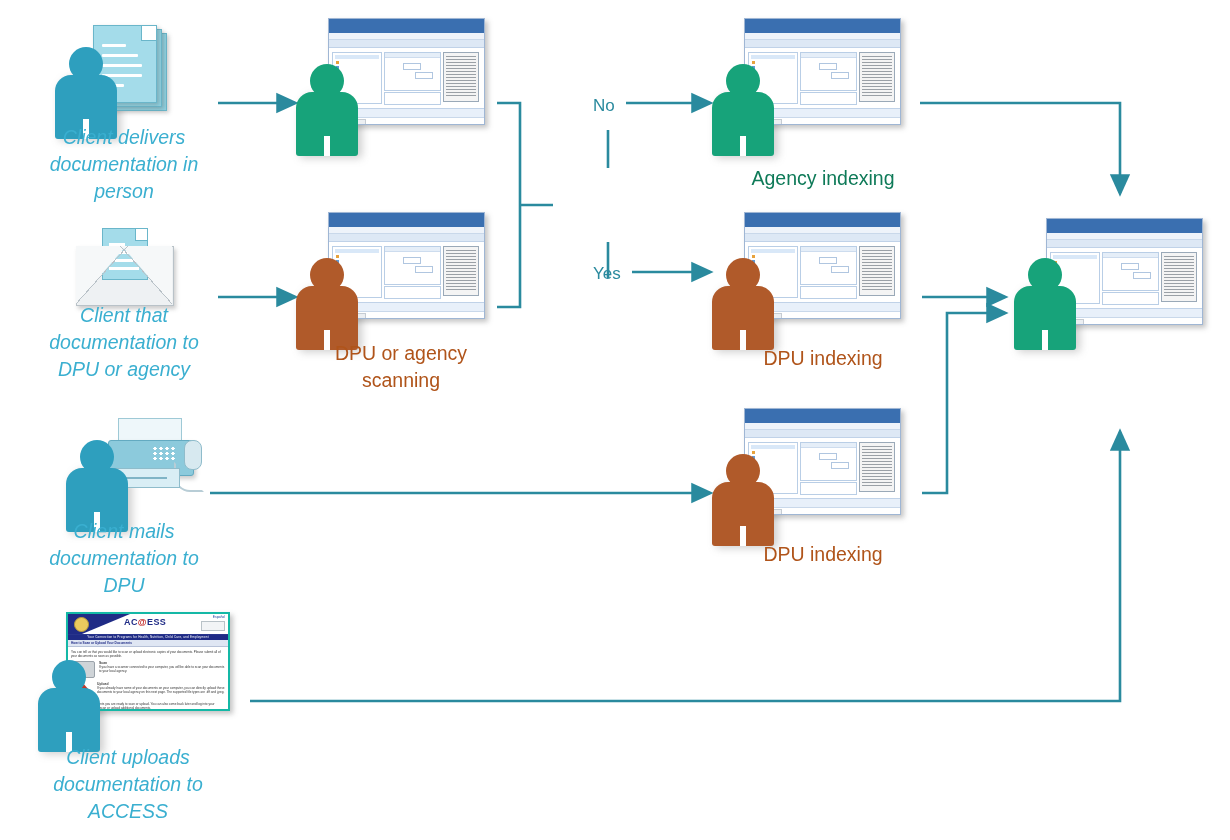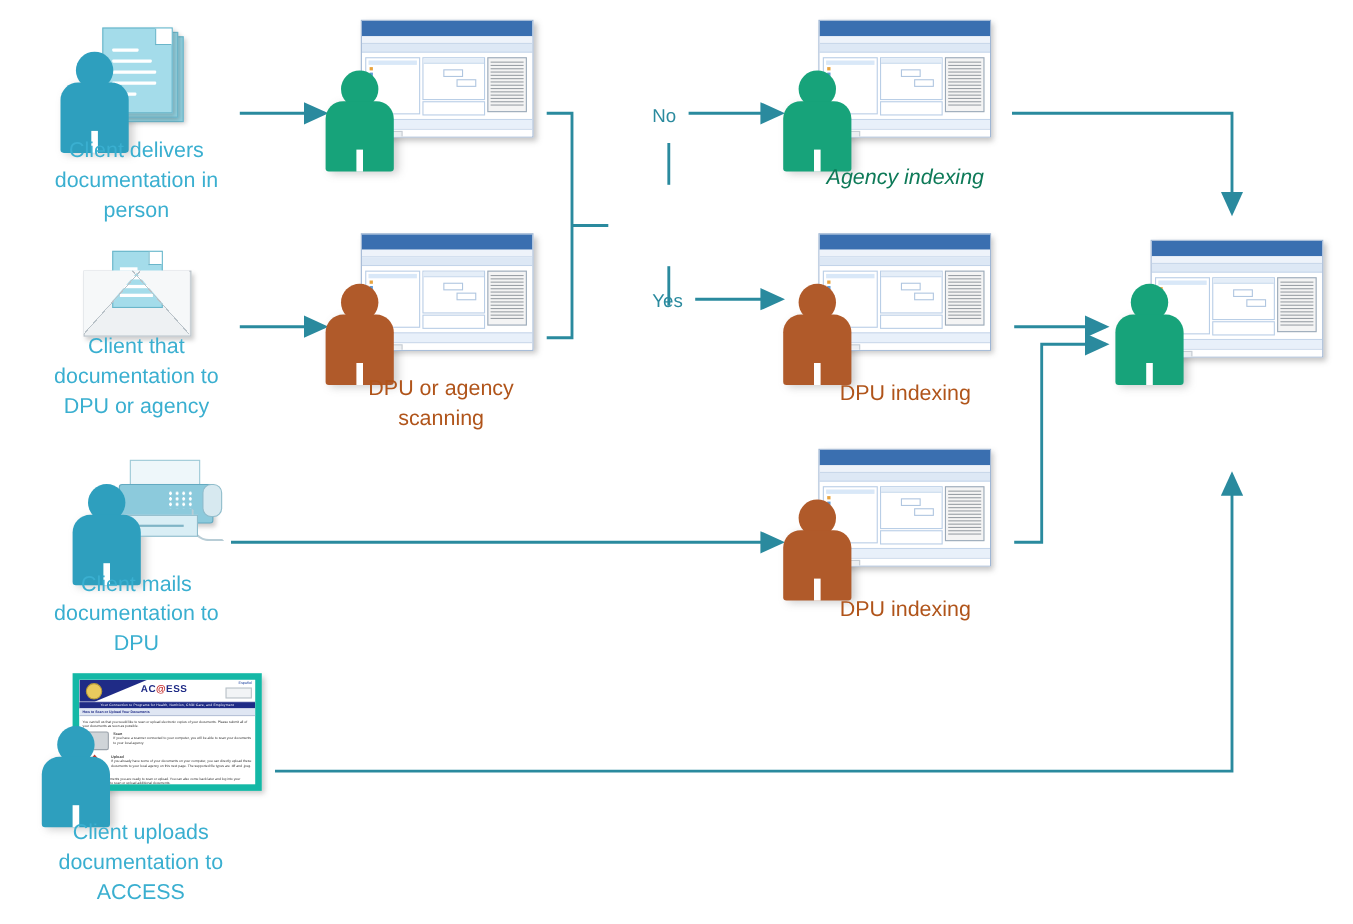--- a/index.html
+++ b/index.html
@@ -14,21 +14,21 @@
 
   
   .node{position:absolute;}
   .caption{
     position:absolute;
     text-align:center;
     font-size:19.5px;
     line-height:27px;
     white-space:pre-line;
   }
-  .cap-client{color:#3aafd0;}
+  .cap-client{color:#3aafd0;font-style:italic;}
   .cap-green{color:#0e7a58;}
   .cap-brown{color:#b0541a;}
 
   
   .person{position:absolute;width:62px;height:92px;}
   .person .head{
     position:absolute;left:14px;top:0;width:34px;height:34px;border-radius:50%;
   }
   .person .body{
     position:absolute;left:0;top:28px;width:62px;height:64px;
@@ -100,21 +100,21 @@
   .fax .paper{position:absolute;left:22px;top:0;width:62px;height:26px;background:#eef7fa;border:1px solid #9ec9d6;}
   .fax .base{position:absolute;left:12px;top:22px;width:84px;height:34px;background:#8ccadc;border:1px solid #63aac1;border-radius:3px;box-shadow:2px 3px 4px rgba(90,90,90,.3);}
   .fax .tray{position:absolute;left:12px;top:50px;width:70px;height:18px;background:#d9eef5;border:1px solid #8fbccb;}
   .fax .tray .ln{position:absolute;left:6px;top:8px;width:52px;height:2px;background:#7fb4c6;}
   .fax .keys{position:absolute;left:56px;top:28px;width:24px;height:16px;
     background-image:radial-gradient(#ffffff 40%,transparent 41%);background-size:6px 5px;}
   .fax .handset{position:absolute;left:88px;top:22px;width:16px;height:28px;border-radius:8px;background:#d7e9f0;border:1px solid #8fbccb;}
   .fax .cord{position:absolute;left:78px;top:44px;width:26px;height:26px;border:2px solid #b8cdd6;border-top-color:transparent;border-right-color:transparent;border-radius:0 0 0 16px;}
 
   
-  .webshot{position:absolute;width:160px;height:95px;background:#ffffff;border:6px solid #14b8a6;box-shadow:3px 3px 5px rgba(90,90,90,.35);overflow:hidden;font-size:2.6px;color:#333;}
+  .webshot{position:absolute;width:160px;height:95px;background:#ffffff;border:2px solid #14b8a6;box-shadow:3px 3px 5px rgba(90,90,90,.35);overflow:hidden;font-size:2.6px;color:#333;}
   .ws-banner{position:relative;height:20px;background:#ffffff;border-bottom:1px solid #28348c;}
   .ws-swoosh{position:absolute;left:0;top:0;width:78px;height:20px;background:#1f2b86;
     clip-path:polygon(0 0,62px 0,14px 20px,0 20px);}
   .ws-seal{position:absolute;left:6px;top:3px;width:13px;height:13px;border-radius:50%;background:#eaca5e;border:1px solid #b99c3a;}
   .ws-logo{position:absolute;left:56px;top:3px;font-size:9px;font-weight:bold;color:#1f2b86;letter-spacing:.4px;}
   .ws-logo .at{color:#c02020;}
   .ws-esp{position:absolute;right:3px;top:1px;font-size:3.4px;color:#1f45a0;}
   .ws-help{position:absolute;right:3px;top:7px;width:22px;height:8px;border:1px solid #b9c2c8;background:#f2f4f6;}
   .ws-tagline{height:5px;background:#1f2b86;color:#ffffff;font-size:3px;text-align:center;line-height:5px;letter-spacing:.2px;}
   .ws-subbar{height:6px;background:#dfe6f3;border-bottom:1px solid #b7c2d8;font-size:3.2px;padding-left:3px;line-height:6px;color:#1f2b86;font-weight:bold;}
@@ -358,21 +358,21 @@
           <div class="tb"></div>
         </div>
     </div>
     <div class="person p-green" style="left:0;top:46px;">
       <div class="shadow"></div>
         <div class="head"></div>
         <div class="body"></div>
         <div class="leg-gap"></div>
     </div>
   </div>
-  <div class="caption cap-green" style="left:712px;top:148px;width:222px;font-style:italic;">Agency indexing</div>
+  <div class="caption cap-green" style="left:712px;top:165px;width:222px;">Agency indexing</div>
 
   <div class="node" style="left:712px;top:212px;">
     <div class="appwin" style="left:32px;top:0;">
       <div class="aw-title"></div>
         <div class="aw-menu"></div>
         <div class="aw-tool"></div>
       <div class="aw-body">
         <div class="aw-tree">
             <div class="tl sel"></div>
             <div class="bullet"></div>

